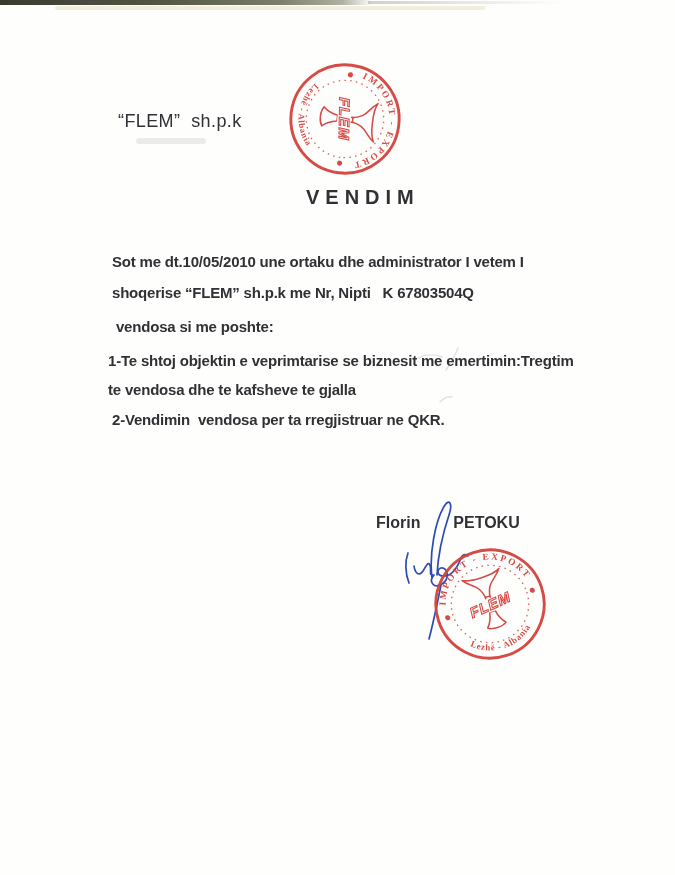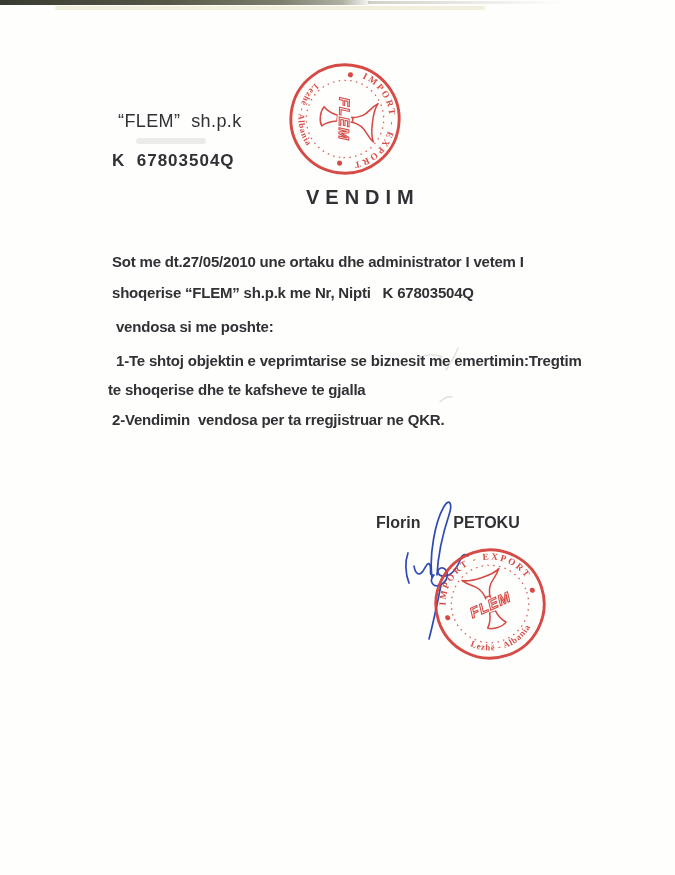--- a/index.html
+++ b/index.html
@@ -35,21 +35,21 @@
     position:absolute;left:136px;top:138px;width:70px;height:6px;
     background:rgba(120,120,120,.14);border-radius:3px;
   }
   .company{left:118px;top:111px;font-size:18px;font-weight:400;letter-spacing:.4px;}
   .nipt{left:112px;top:151px;font-size:17px;font-weight:700;letter-spacing:1px;}
   .title{left:306px;top:186px;font-size:20px;font-weight:700;letter-spacing:6px;}
   .bodyline{font-size:15px;font-weight:700;letter-spacing:-.2px;}
   .p1l1{left:112px;top:253px;}
   .p1l2{left:112px;top:284px;}
   .p2{left:112px;top:318px;}
-  .i1l1{left:116px;top:352px;}
+  .i1l1{left:108px;top:352px;}
   .i1l2{left:108px;top:381px;}
   .i2{left:112px;top:411px;}
   .role{left:333px;top:481px;font-size:15px;font-weight:700;letter-spacing:5px;word-spacing:9px;}
   .name{left:376px;top:514px;font-size:16px;font-weight:700;word-spacing:12px;text-align:right;}
   .stamp{position:absolute;width:116px;height:116px;opacity:.95;}
   .stamp-top{left:287px;top:61px;transform:rotate(97deg);}
   .stamp-bottom{left:432px;top:546px;transform:rotate(-18deg);}
   .stamp svg{width:100%;height:100%;}
   .stamp .ring{fill:none;stroke:var(--stamp-ink);stroke-width:3;}
   .stamp .dotring{fill:none;stroke:var(--stamp-ink);stroke-width:1.4;stroke-dasharray:1.6 4.4;opacity:.85;}
@@ -73,21 +73,20 @@
 <body>
 
 <div class="page">
 
   <div class="scan-strip-dark"></div>
   <div class="scan-strip-mid"></div>
   <div class="scan-strip-beige"></div>
   <div class="smudge"></div>
 
   <div class="abs company">“FLEM”  sh.p.k</div>
-  <div class="abs nipt">K  67803504Q</div>
 
   <div class="stamp stamp-top">
     <svg viewBox="0 0 120 120">
       <circle class="ring" cx="60" cy="60" r="56"></circle>
       <circle class="dotring" cx="60" cy="60" r="40"></circle>
       <circle class="dot" cx="14" cy="60" r="2.6"></circle>
       <circle class="dot" cx="106" cy="60" r="2.6"></circle>
       <path id="arcTopA" d="M 14 60 A 46 46 0 1 1 106 60" fill="none"></path>
       <path id="arcBotA" d="M 12 60 A 48 48 0 0 0 108 60" fill="none"></path>
       <text class="arc arc-top"><textPath href="#arcTopA" startOffset="50%" text-anchor="middle">IMPORT - EXPORT</textPath></text>
@@ -97,25 +96,25 @@
         <rect class="mono-shape" x="57.5" y="52" width="5" height="18"></rect>
         <path class="mono-shape" d="M 57 68 L 63 68 C 64 74 66 79 70 83 C 65 86.5 55 86.5 50 83 C 54 79 56 74 57 68 Z"></path>
         <rect class="mono-mask" x="36" y="54" width="48" height="14"></rect>
         <text class="mono-text" x="60" y="66" text-anchor="middle" transform="rotate(-6 60 61)">FLEM</text>
       </g>
     </svg>
   </div>
 
   <div class="abs title">VENDIM</div>
 
-  <div class="abs bodyline p1l1">Sot me dt.27/05/2010 une ortaku dhe administrator I vetem I</div>
+  <div class="abs bodyline p1l1">Sot me dt.10/05/2010 une ortaku dhe administrator I vetem I</div>
   <div class="abs bodyline p1l2">shoqerise “FLEM” sh.p.k me Nr, Nipti   K 67803504Q</div>
   <div class="abs bodyline p2"> vendosa si me poshte:</div>
   <div class="abs bodyline i1l1">1-Te shtoj objektin e veprimtarise se biznesit me emertimin:Tregtim</div>
-  <div class="abs bodyline i1l2">te shoqerise dhe te kafsheve te gjalla</div>
+  <div class="abs bodyline i1l2">te vendosa dhe te kafsheve te gjalla</div>
   <div class="abs bodyline i2">2-Vendimin  vendosa per ta rregjistruar ne QKR.</div>
 
   <svg class="pencil-svg" viewBox="0 0 90 90">
     <path d="M 18 18 C 26 14 36 14 42 17"></path>
     <path d="M 58 8 C 55 16 50 24 46 30"></path>
     <path d="M 40 62 C 44 58 48 56 52 57"></path>
   </svg>
 
   <div class="abs name">Florin  PETOKU</div>
 

